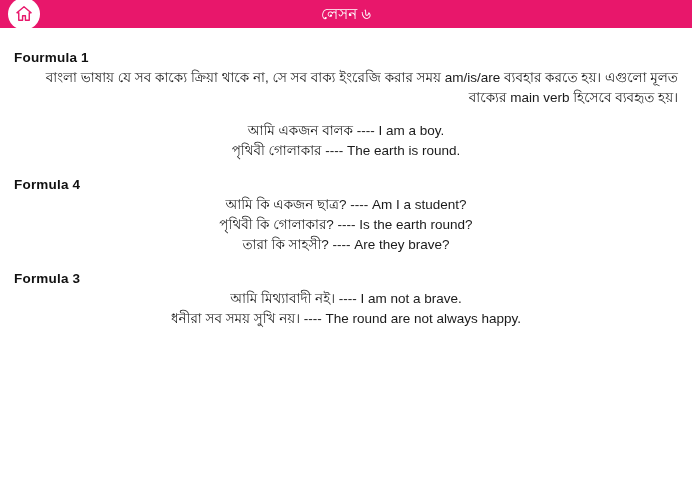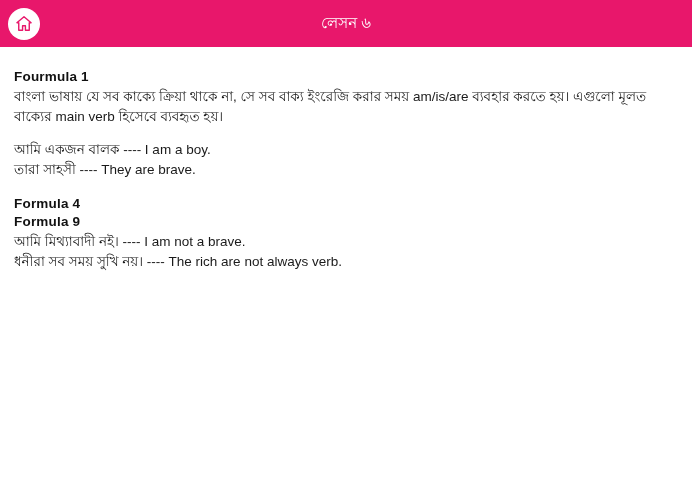--- a/index.html
+++ b/index.html
@@ -12,21 +12,21 @@
     font-family: "Liberation Sans", sans-serif;
     overflow: hidden;
   }
   #app {
     width: 692px;
     height: 480px;
     position: relative;
     background: #ffffff;
   }
   .topbar {
-    height: 47px;
+    height: 28px;
     background: #e8176b;
     display: flex;
     align-items: center;
     position: relative;
   }
   .home-btn {
     width: 32px;
     height: 32px;
     border-radius: 50%;
     background: #ffffff;
@@ -59,22 +59,23 @@
     font-weight: bold;
     color: #111111;
     margin: 0 0 3px 0;
     letter-spacing: 0.2px;
   }
   .sec-rule {
     font-size: 13.5px;
     color: #1a1a1a;
     line-height: 1.45;
     margin: 0 0 14px 0;
+    text-align: right;
   }
-  .ex-list { margin: 0 0 16px 0; }
+  .ex-list { margin: 0 0 16px 0; text-align: center; }
   .ex-line {
     font-size: 13.5px;
     color: #1a1a1a;
     line-height: 1.48;
     white-space: nowrap;
   }
 </style>
 </head>
 <body>
 
@@ -91,30 +92,35 @@
     <div class="topbar-title">লেসন ৬</div>
   </div>
 
   <div class="content">
 
     <div class="sec">
       <div class="sec-title">Fourmula 1</div>
       <div class="sec-rule">বাংলা ভাষায় যে সব কাক্যে ক্রিয়া থাকে না, সে সব বাক্য ইংরেজি করার সময় am/is/are ব্যবহার করতে হয়। এগুলো মূলত বাক্যের main verb হিসেবে ব্যবহৃত হয়।</div>
       <div class="ex-list">
         <div class="ex-line">আমি একজন বালক ---- I am a boy.</div>
-        <div class="ex-line">তারা সাহসী ---- They are brave.</div>
+        <div class="ex-line">পৃথিবী গোলাকার ---- The earth is round.</div>
       </div>
     </div>
 
     <div class="sec">
       <div class="sec-title">Formula 4</div>
+      <div class="ex-list">
+        <div class="ex-line">আমি কি একজন ছাত্র? ---- Am I a student?</div>
+        <div class="ex-line">পৃথিবী কি গোলাকার? ---- Is the earth round?</div>
+        <div class="ex-line">তারা কি সাহসী? ---- Are they brave?</div>
+      </div>
     </div>
 
     <div class="sec">
-      <div class="sec-title">Formula 9</div>
+      <div class="sec-title">Formula 3</div>
       <div class="ex-list">
         <div class="ex-line">আমি মিথ্যাবাদী নই। ---- I am not a brave.</div>
-        <div class="ex-line">ধনীরা সব সময় সুখি নয়। ---- The rich are not always verb.</div>
+        <div class="ex-line">ধনীরা সব সময় সুখি নয়। ---- The round are not always happy.</div>
       </div>
     </div>
 
   </div>
 </div>
 
 </body></html>

